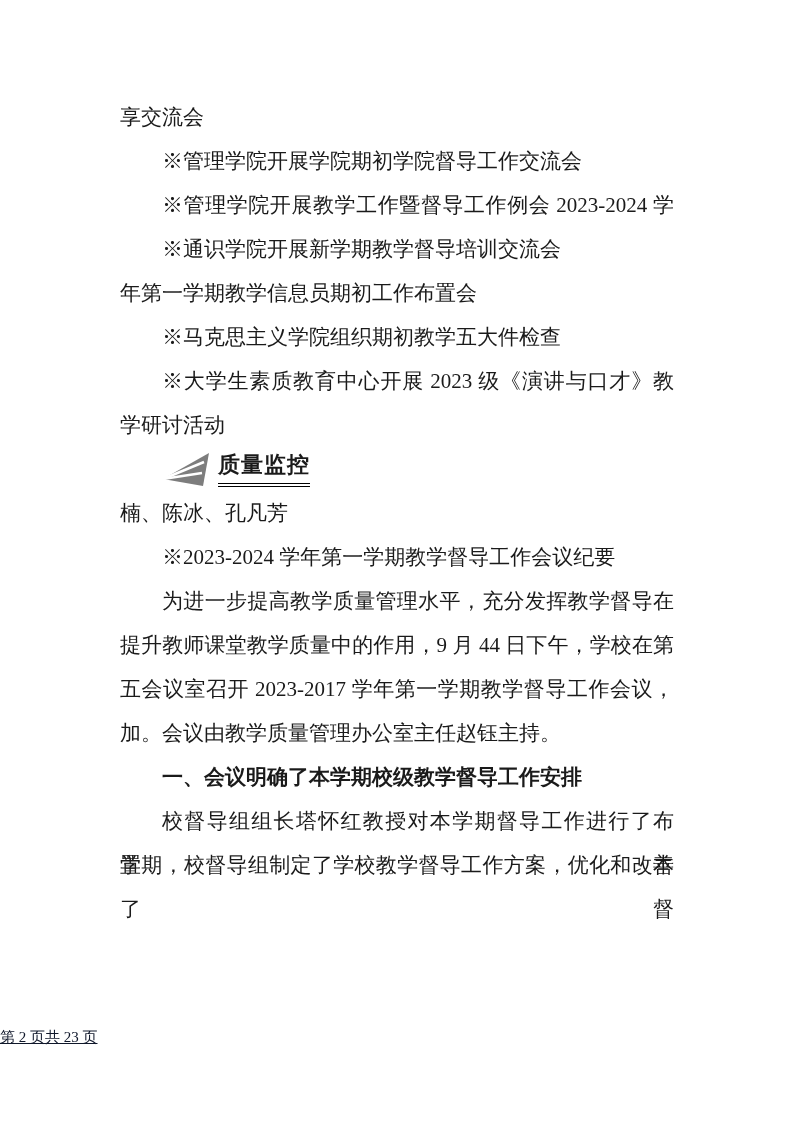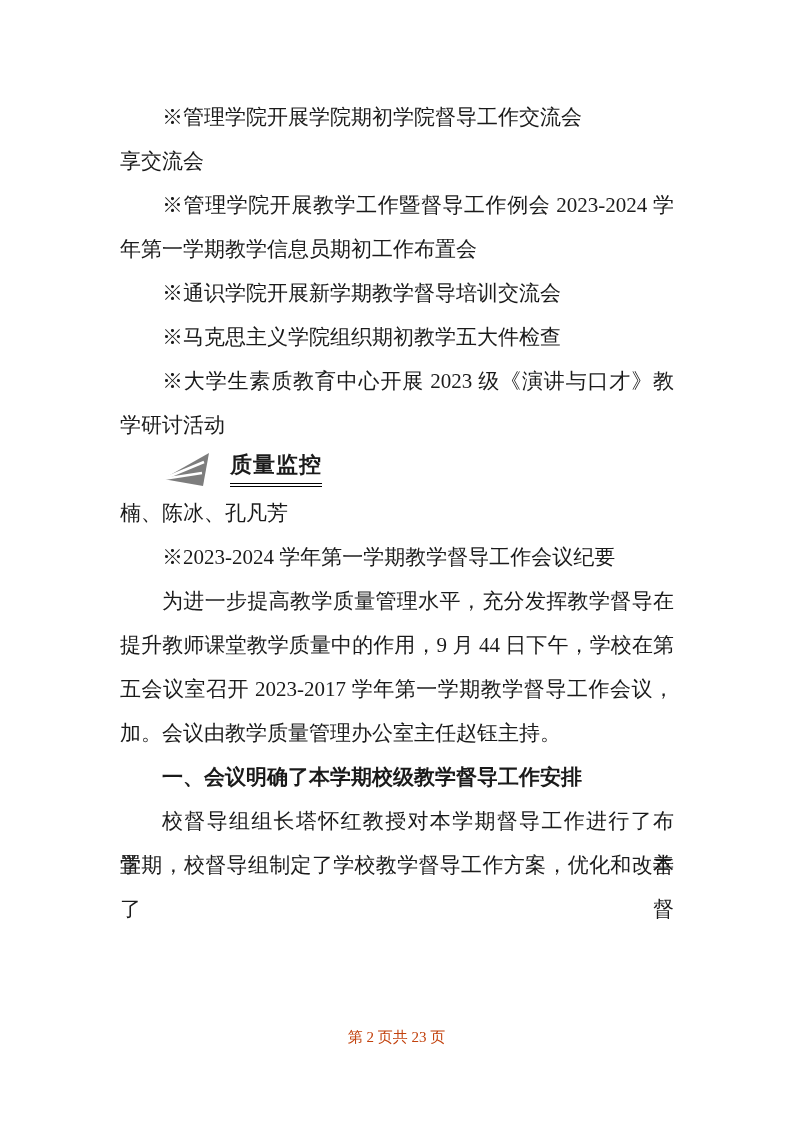--- a/index.html
+++ b/index.html
@@ -33,49 +33,49 @@
     height:44px;
     display:flex;
     align-items:center;
   }
   .plane-icon{
     margin-left:42px;
     width:48px;height:34px;
     flex:0 0 auto;
   }
   .section-title{
-    margin-left:20px;
+    margin-left:8px;
     font-family:"Liberation Sans","DejaVu Sans",sans-serif;
     font-weight:bold;
     font-size:22px;
     letter-spacing:1px;
     padding-bottom:5px;
     border-bottom:4px double #000;
     line-height:26px;
   }
   .footer{
     position:absolute;
     left:0;top:1028px;
     width:793px;
-    text-align:center;
     font-size:15px;
-    color:#c2410c;
+    color:#0f172a;
+    text-decoration:underline;
   }
 </style>
 </head>
 <body>
 
 <div class="page">
   <div class="content">
 
+    <div class="line">享交流会</div>
     <div class="line indent">※管理学院开展学院期初学院督导工作交流会</div>
-    <div class="line">享交流会</div>
     <div class="line indent fill">※管理学院开展教学工作暨督导工作例会 2023-2024 学</div>
+    <div class="line indent">※通识学院开展新学期教学督导培训交流会</div>
     <div class="line">年第一学期教学信息员期初工作布置会</div>
-    <div class="line indent">※通识学院开展新学期教学督导培训交流会</div>
     <div class="line indent">※马克思主义学院组织期初教学五大件检查</div>
     <div class="line indent fill">※大学生素质教育中心开展 2023 级《演讲与口才》教</div>
     <div class="line">学研讨活动</div>
 
     <div class="section-header">
       <svg class="plane-icon" viewBox="0 0 48 34" xmlns="http://www.w3.org/2000/svg">
         <polygon points="1,27 47,1 41,34" fill="#7d7d7d"></polygon>
         <path d="M1,27 L42,10" stroke="#ffffff" stroke-width="2.5" fill="none"></path>
         <path d="M1,27 L40,21" stroke="#ffffff" stroke-width="2.5" fill="none"></path>
       </svg>

